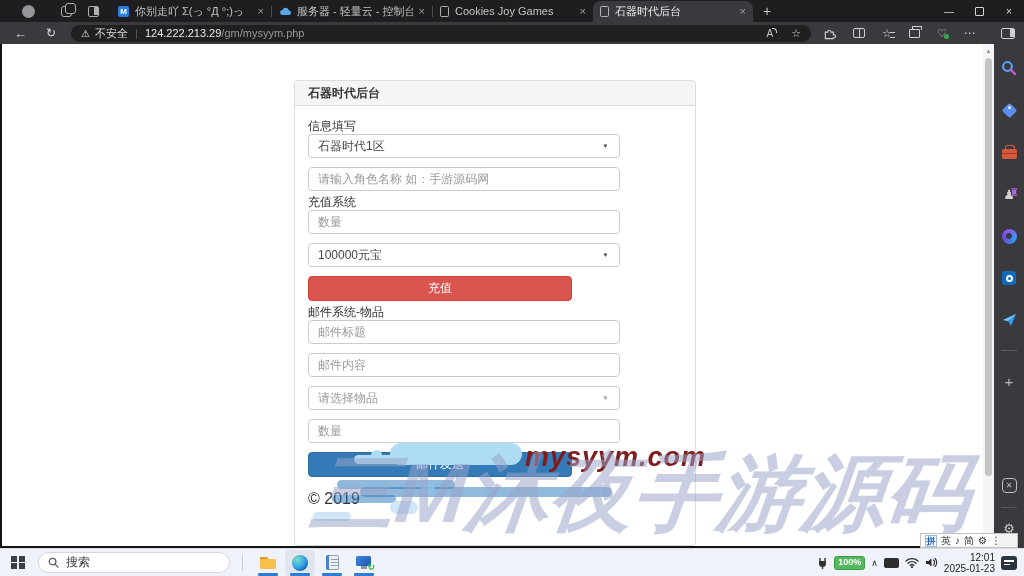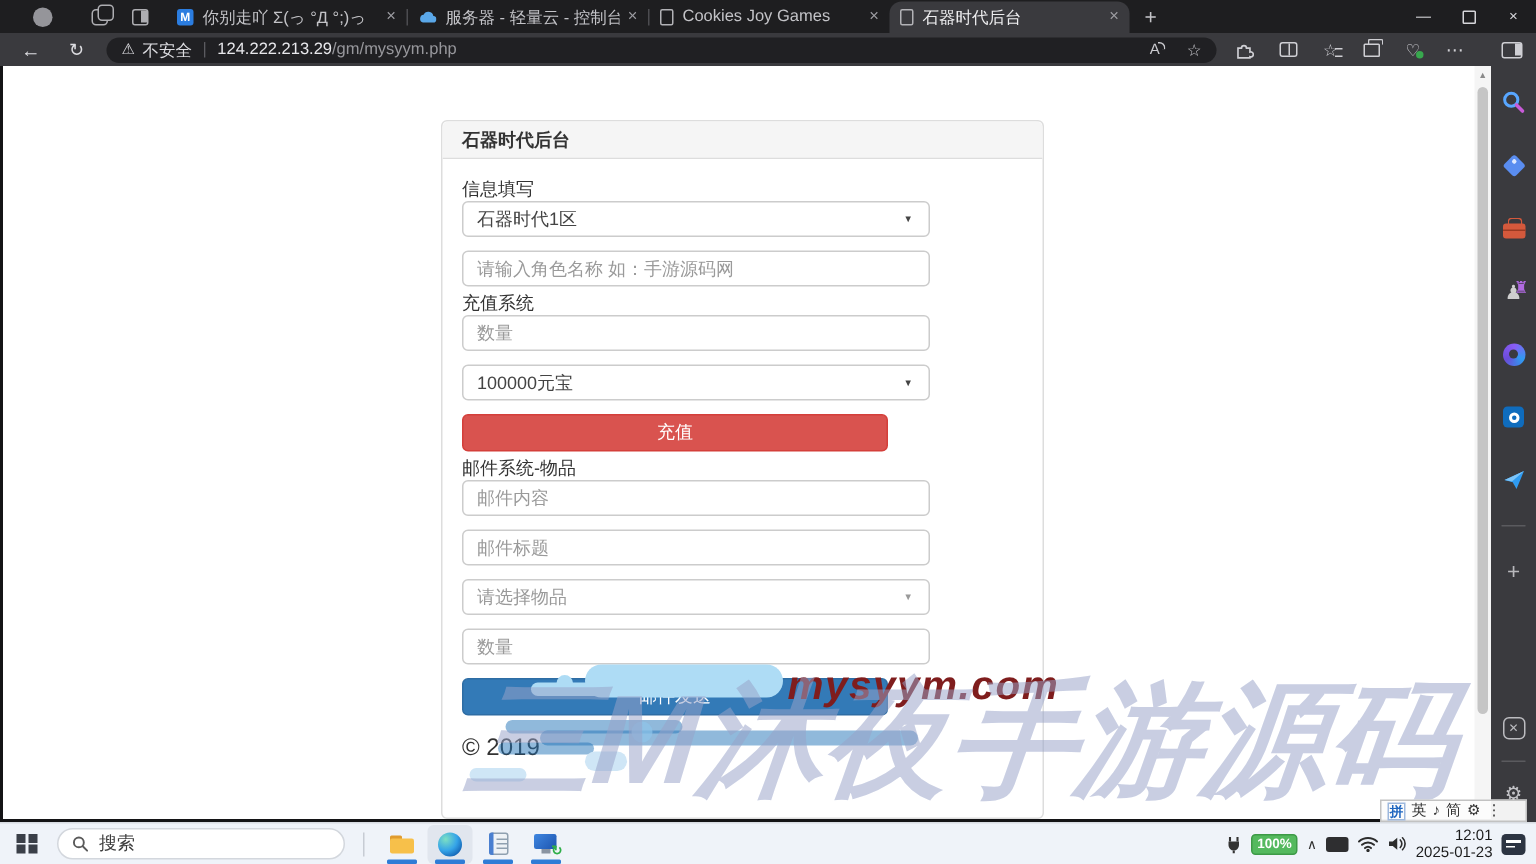--- a/index.html
+++ b/index.html
@@ -68,21 +68,21 @@
   .card { position:absolute; left:292px; top:36px; width:402px; height:466px; background:#fff; border:1px solid #ddd; border-radius:4px; }
   .card-head { height:25px; background:#f5f5f5; border-bottom:1px solid #ddd; border-radius:4px 4px 0 0; display:flex; align-items:center; padding:0 13px; font-size:12px; font-weight:bold; color:#333; }
   .card-body { padding:14px 13px 0 13px; font-size:12px; color:#333; }
   .lbl { line-height:12px; font-size:12px; color:#333; margin:-4px 0 2px; }
   .lbl.first { margin-top:0; }
   .inp { display:block; width:312px; height:24px; border:1px solid #ccc; border-radius:4px; padding:0 9px; font-size:12px; color:#555; margin:0 0 9px 0; outline:none; font-family:"Liberation Sans", sans-serif; }
   .inp::placeholder { color:#9a9a9a; opacity:1; }
   .sel { width:312px; height:24px; border:1px solid #ccc; border-radius:4px; padding:0 9px; font-size:12px; color:#444; margin-bottom:9px; display:flex; align-items:center; justify-content:space-between; background:#fff; }
   .sel .caret { font-size:9px; color:#444; }
   .sel.placeholder { color:#9a9a9a;justify-content:space-between; }
-  .btn { width:284px; height:25px; border-radius:4px; font-size:12px; color:#fff; display:flex; align-items:center; justify-content:center; margin-bottom:9px; border:1px solid transparent;text-align:right; }
+  .btn { width:264px; height:25px; border-radius:4px; font-size:12px; color:#fff; display:flex; align-items:center; justify-content:center; margin-bottom:9px; border:1px solid transparent;text-align:right; }
   .btn-danger { background:#d9534f; border-color:#d43f3a; }
   .btn-primary { background:#337ab7; border-color:#2e6da4; position:relative; }
   .copyright { margin-top:13px; font-size:16px; color:#333; }
 
   
   .wm { pointer-events:none; }
   .blob { position:absolute; background:#aedcf5; }
   .scr { position:absolute; background:#2273b8; opacity:.5; border-radius:6px; }
   .wm-site { position:absolute; left:523px; top:398px; font-size:27px; font-weight:bold; font-style:italic; color:#7f1d1d; letter-spacing:1px; }
   .wm-brand { position:absolute; left:310px; top:406px; font-size:84px; line-height:86px; font-weight:bold; font-style:italic; color:#98a3c9; opacity:.52; white-space:nowrap; transform:skewX(-6deg); letter-spacing:0px; }
@@ -230,22 +230,22 @@
       </div>
       <input class="inp" placeholder="请输入角色名称 如：手游源码网" style="">
       <div class="lbl">充值系统</div>
       <input class="inp" placeholder="数量" style="">
       <div class="sel">
         <span>100000元宝</span>
         <span class="caret" style="transform:scale(.7);">▼</span>
       </div>
       <div class="btn btn-danger">充值</div>
       <div class="lbl">邮件系统-物品</div>
+      <input class="inp" placeholder="邮件标题" style="">
       <input class="inp" placeholder="邮件内容" style="">
-      <input class="inp" placeholder="邮件标题" style="">
       <div class="sel placeholder">
         <span>请选择物品</span>
         <span class="caret" style="transform:scale(.7); color:#9a9a9a;">▼</span>
       </div>
       <input class="inp" placeholder="数量" style="">
       <div class="btn btn-primary">邮件发送</div>
       <div class="copyright">© 2019</div>
     </div>
   </div>
 

